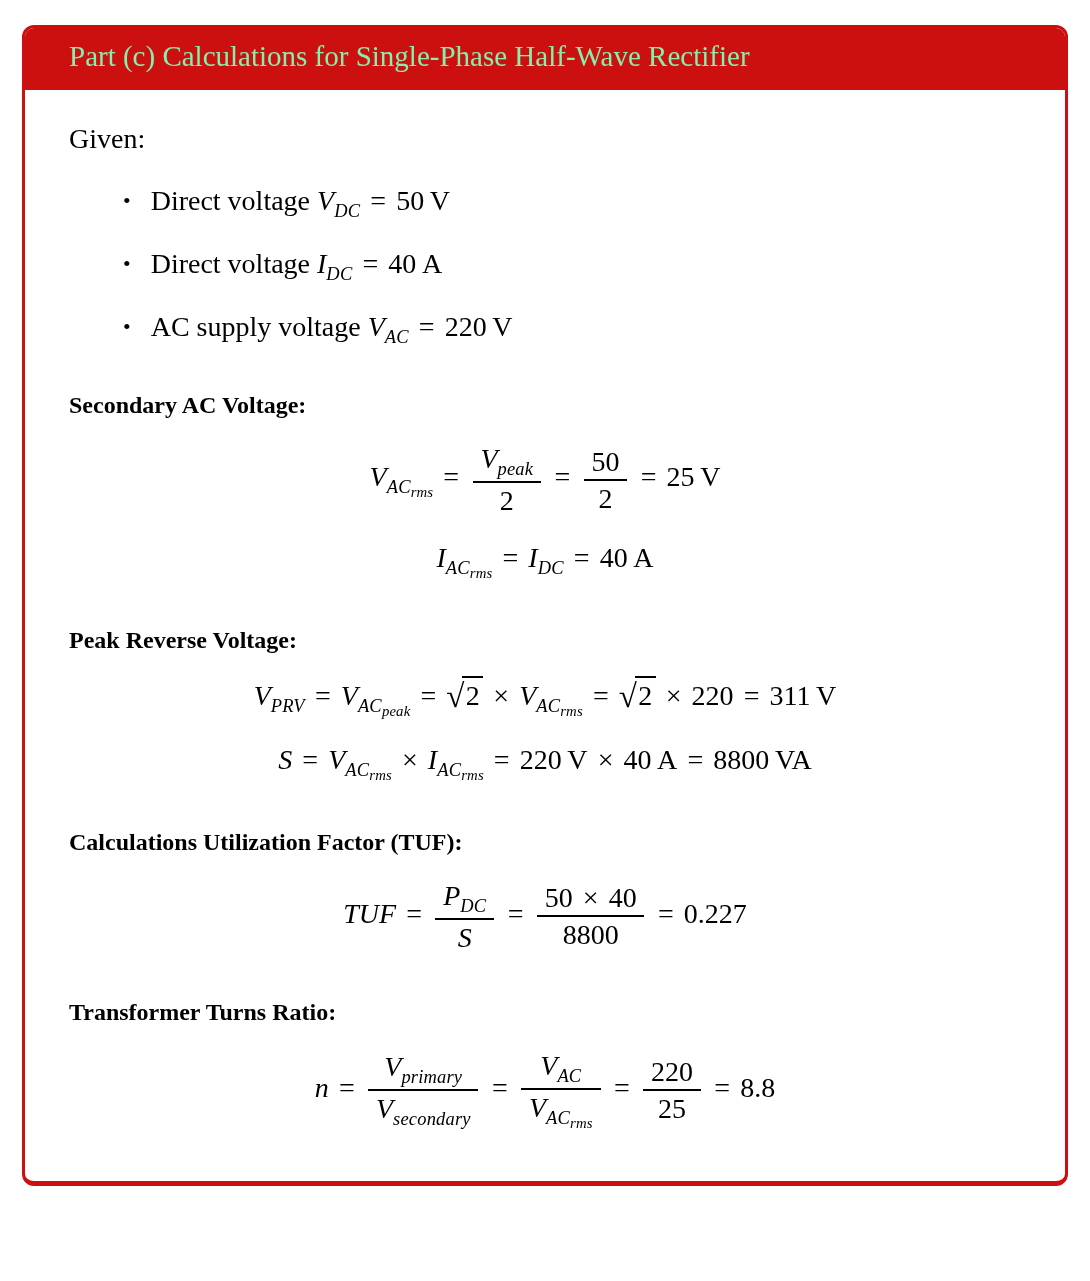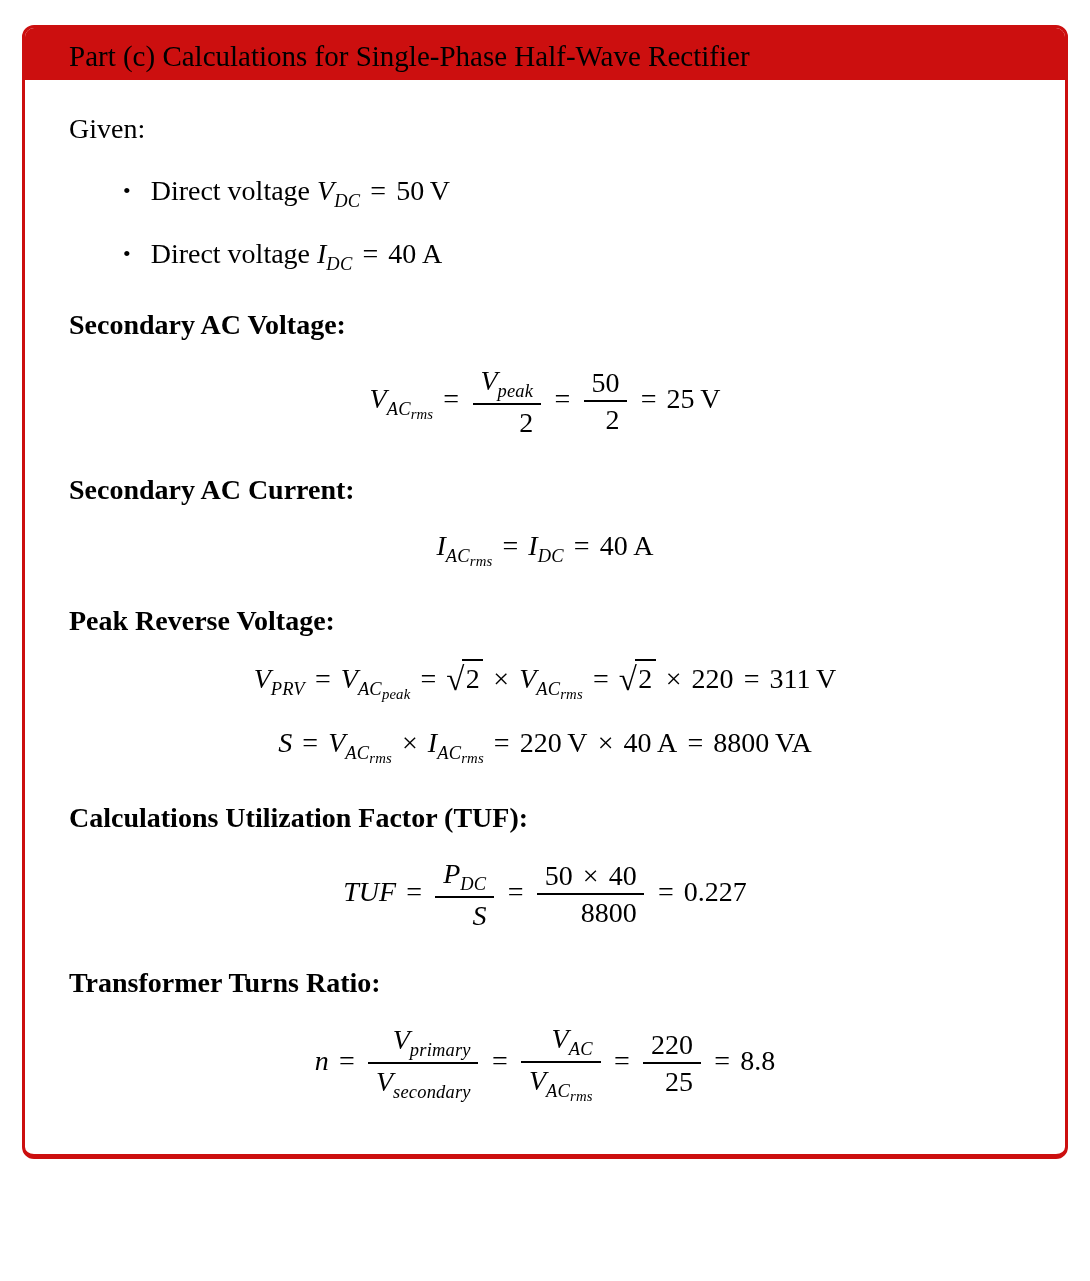--- a/index.html
+++ b/index.html
@@ -7,47 +7,47 @@
   html, body { background: var(--paper); }
   body { width: 1090px; height: 1281px; overflow: hidden;
          font-family: "Liberation Serif", "DejaVu Serif", serif; color: var(--ink); }
 
   .page { width: 1090px; height: 1281px; position: relative; }
 
   .box { position: absolute; left: 22px; top: 25px; width: 1046px;
          border: 3px solid var(--accent); border-bottom-width: 5px;
          border-radius: 12px; background: var(--paper); overflow: hidden; }
 
-  .box-title { background: var(--accent); color: #000000;
-               padding: 13px 20px 4px 44px; font-size: 29px; line-height: 1.1;
+  .box-title { background: var(--accent); color: #86efac;
+               padding: 13px 20px 14px 44px; font-size: 29px; line-height: 1.1;
                border-bottom: 3px solid var(--accent); }
 
   .box-body { padding: 22px 44px 26px 44px; font-size: 28px; }
 
   .given-label { margin-top: 11px; }
 
   .bullets { list-style: none; margin: 30px 0 0 54px; }
   .bullets li { margin-bottom: 26px; margin-top: 22px; }
   .bullet-dot { display: inline-block; font-size: 0.78em; vertical-align: 0.1em;
                 margin-right: 20px; }
 
-  h2.sec-heading { font-size: 28px; font-weight: bold; margin: 34px 0 0 0; }
+  h2.sec-heading { font-size: 24px; font-weight: bold; margin: 44px 0 0 0; }
 
   .equation { text-align: center; margin: 22px 0 22px 0; line-height: 1.25; }
 
   
   .meq .mi, .equation .mi { font-style: italic; }
   .meq .mn, .equation .mn, .meq .mu, .equation .mu { font-style: normal; }
   .mo { margin: 0 0.36em; font-style: normal; }
   .mu { margin-left: 0.2em; }
   .msub { font-size: 0.66em; vertical-align: -0.38em; letter-spacing: 0.01em; }
   .msub .msub { font-size: 0.8em; vertical-align: -0.28em; }
   .mfrac { display: inline-block; vertical-align: middle; text-align: center;
            margin: 0 0.12em; }
-  .mfrac .num, .mfrac .den { display: block; padding: 0 0.28em; line-height: 1.25; text-align: right; }
+  .mfrac .num, .mfrac .den { display: block; padding: 0 0.28em; line-height: 1.25; }
   .mfrac .den { border-top: 2px solid var(--ink); }
   .msqrt { display: inline-block; white-space: nowrap; }
   .msqrt .rad { display: inline-block; font-size: 1.18em; line-height: 1;
                 vertical-align: -0.08em; margin-right: -2px; font-style: normal; }
   .msqrt .sarg { display: inline-block; border-top: 2px solid var(--ink);
                  padding: 0 0.12em; font-style: normal; }
 </style>
 </head>
 <body>
 
@@ -62,26 +62,28 @@
 
       <p class="given-label">Given:</p>
 
       <ul class="bullets">
         <li>
           <span class="bullet-dot">•</span><span>Direct voltage </span><span class="meq"><span class="mi">V<span class="msub"><span class="mi">DC</span></span></span><span class="mo">=</span><span class="mn">50</span><span class="mu">V</span></span>
         </li>
         <li>
           <span class="bullet-dot">•</span><span>Direct voltage </span><span class="meq"><span class="mi">I<span class="msub"><span class="mi">DC</span></span></span><span class="mo">=</span><span class="mn">40</span><span class="mu">A</span></span>
         </li>
+        <li>
+          <span class="bullet-dot">•</span><span>AC supply voltage </span><span class="meq"><span class="mi">V<span class="msub"><span class="mi">AC</span></span></span><span class="mo">=</span><span class="mn">220</span><span class="mu">V</span></span>
+        </li>
       </ul>
 
       <h2 class="sec-heading">Secondary AC Voltage:</h2>
       <div class="equation"><span class="mi">V<span class="msub"><span class="mi">AC<span class="msub"><span class="mi">rms</span></span></span></span></span><span class="mo">=</span><span class="mfrac"><span class="num"><span class="mi">V<span class="msub"><span class="mi">peak</span></span></span></span><span class="den"><span class="mn">2</span></span></span><span class="mo">=</span><span class="mfrac"><span class="num"><span class="mn">50</span></span><span class="den"><span class="mn">2</span></span></span><span class="mo">=</span><span class="mn">25</span><span class="mu">V</span></div>
 
-      <h2 class="sec-heading">Secondary AC Current:</h2>
       <div class="equation"><span class="mi">I<span class="msub"><span class="mi">AC<span class="msub"><span class="mi">rms</span></span></span></span></span><span class="mo">=</span><span class="mi">I<span class="msub"><span class="mi">DC</span></span></span><span class="mo">=</span><span class="mn">40</span><span class="mu">A</span></div>
 
       <h2 class="sec-heading">Peak Reverse Voltage:</h2>
       <div class="equation"><span class="mi">V<span class="msub"><span class="mi">PRV</span></span></span><span class="mo">=</span><span class="mi">V<span class="msub"><span class="mi">AC<span class="msub"><span class="mi">peak</span></span></span></span></span><span class="mo">=</span><span class="msqrt"><span class="rad">√</span><span class="sarg"><span class="mn">2</span></span></span><span class="mo">×</span><span class="mi">V<span class="msub"><span class="mi">AC<span class="msub"><span class="mi">rms</span></span></span></span></span><span class="mo">=</span><span class="msqrt"><span class="rad">√</span><span class="sarg"><span class="mn">2</span></span></span><span class="mo">×</span><span class="mn">220</span><span class="mo">=</span><span class="mn">311</span><span class="mu">V</span></div>
 
       <div class="equation"><span class="mi">S</span><span class="mo">=</span><span class="mi">V<span class="msub"><span class="mi">AC<span class="msub"><span class="mi">rms</span></span></span></span></span><span class="mo">×</span><span class="mi">I<span class="msub"><span class="mi">AC<span class="msub"><span class="mi">rms</span></span></span></span></span><span class="mo">=</span><span class="mn">220</span><span class="mu">V</span><span class="mo">×</span><span class="mn">40</span><span class="mu">A</span><span class="mo">=</span><span class="mn">8800</span><span class="mu">VA</span></div>
 
       <h2 class="sec-heading">Calculations Utilization Factor (TUF):</h2>
       <div class="equation"><span class="mi">TUF</span><span class="mo">=</span><span class="mfrac"><span class="num"><span class="mi">P<span class="msub"><span class="mi">DC</span></span></span></span><span class="den"><span class="mi">S</span></span></span><span class="mo">=</span><span class="mfrac"><span class="num"><span class="mn">50</span><span class="mo">×</span><span class="mn">40</span></span><span class="den"><span class="mn">8800</span></span></span><span class="mo">=</span><span class="mn">0.227</span></div>
 

